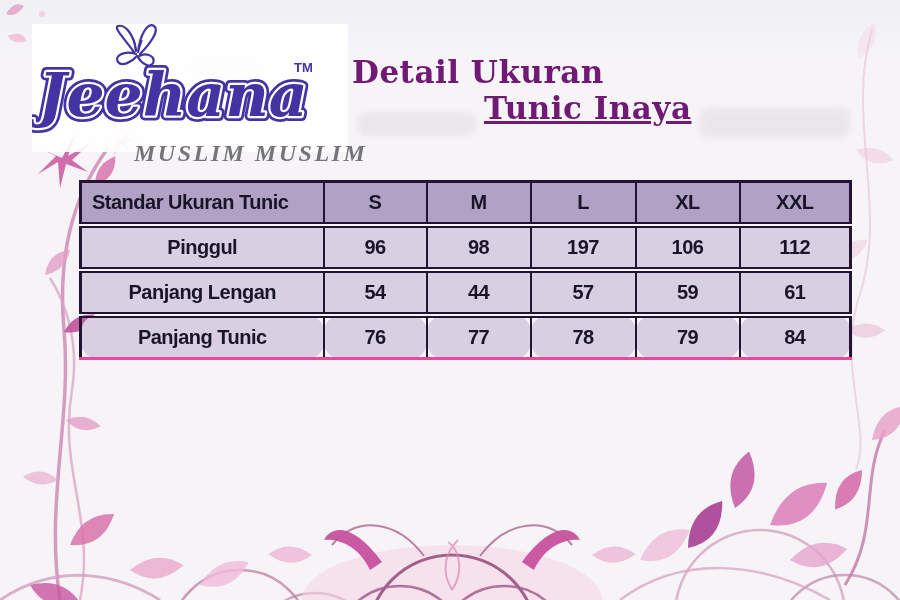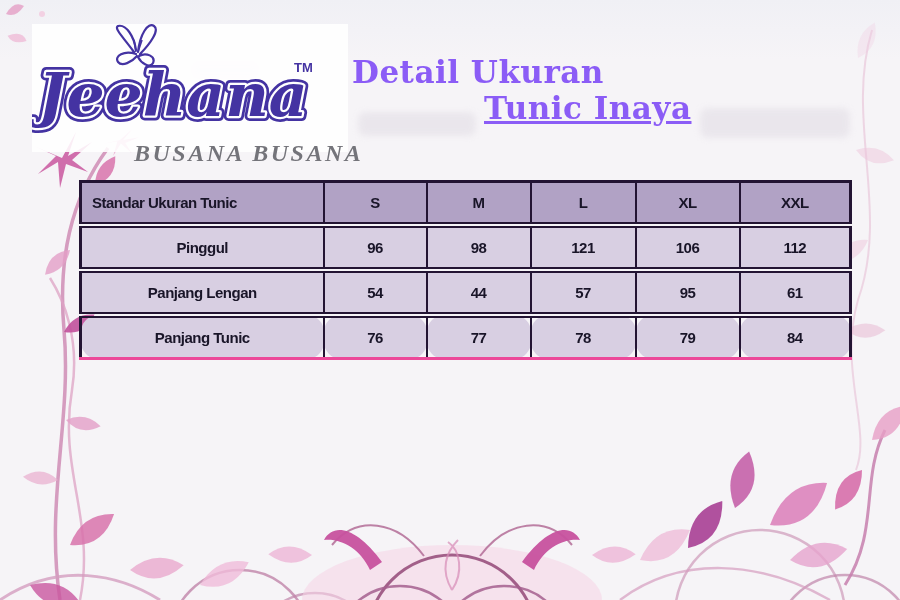--- a/index.html
+++ b/index.html
@@ -28,38 +28,38 @@
   }
   .tagline{
     position:absolute;left:102px;top:116px;
     font-family:"Liberation Serif",serif;font-style:italic;font-weight:bold;
     font-size:24px;letter-spacing:2.5px;color:#74747a;white-space:nowrap;
   }
   
   .title-line{
     position:absolute;
     font-family:"DejaVu Serif",serif;font-weight:bold;
-    font-size:31px;color:#8b5cf6;letter-spacing:0.5px;white-space:nowrap;
+    font-size:31px;color:#701a75;letter-spacing:0.5px;white-space:nowrap;
   }
   .title-line1{left:352px;top:54px;}
   .title-line2{left:484px;top:90px;text-decoration:underline;}
   
   .ghost{position:absolute;background:#dcd7e0;opacity:.45;border-radius:8px;filter:blur(3px);}
   
   table.size-table{
     position:absolute;left:79px;top:180px;width:770px;
     border-collapse:collapse;table-layout:fixed;
     border:3px solid #231433;
   }
   .size-table th,.size-table td{
     border-left:2px solid #231433;border-right:2px solid #231433;
     border-bottom:6px double #231433;
     height:39px;text-align:center;vertical-align:middle;
     font-family:"Liberation Sans",sans-serif;font-weight:bold;
-    font-size:15px;letter-spacing:-0.5px;color:#191528;
+    font-size:20px;letter-spacing:-0.5px;color:#191528;
     padding:0;overflow:hidden;white-space:nowrap;
   }
   .size-table th{background:#b1a2c5;}
   .size-table td{background:#d8cfe2;}
   .size-table th.row-head{ text-align:left;padding-left:10px;}
   .size-table tr.last-row td{border-bottom:3px solid #ec4899;border-radius:17px;}
 </style>
 </head>
 <body>
 
@@ -142,21 +142,21 @@
 
     <g transform="translate(82,2)">
       <path d="M20,26 C8,10 0,2 4,0 C12,-2 20,10 22,24 M24,26 C26,8 34,-4 40,0 C46,4 36,18 26,28 M22,28 C10,24 0,30 4,36 C8,41 18,36 23,30 M25,30 C32,26 42,30 39,37 C36,43 27,37 24,31" stroke="#4433a2" stroke-width="2.2" fill="none" stroke-linecap="round"></path>
       <path d="M22,26 L20,14 M24,26 L28,14" stroke="#4433a2" stroke-width="1.6" fill="none"></path>
     </g>
 
     <text x="6" y="92" class="logo-script" fill="#4433a2" stroke="#4433a2" stroke-width="10" stroke-linejoin="round">Jeehana</text>
     <text x="6" y="92" class="logo-script" fill="#4433a2" stroke="#ffffff" stroke-width="4.5" stroke-linejoin="round" style="paint-order:stroke;">Jeehana</text>
     <text x="262" y="48" class="logo-tm" fill="#4433a2">TM</text>
   </svg>
-  <div class="tagline">BUSANA BUSANA</div>
+  <div class="tagline">MUSLIM MUSLIM</div>
 </div>
 
 <div class="title-line title-line1">Detail Ukuran</div>
 <div class="title-line title-line2">Tunic Inaya</div>
 
 <table class="size-table">
   <colgroup>
     <col style="width:243px">
       <col style="width:103px">
       <col style="width:104px">
@@ -170,30 +170,30 @@
     <th>S</th>
     <th>M</th>
     <th>L</th>
     <th>XL</th>
     <th>XXL</th>
   </tr>
   <tr>
     <td>Pinggul</td>
     <td>96</td>
     <td>98</td>
-    <td>121</td>
+    <td>197</td>
     <td>106</td>
     <td>112</td>
   </tr>
   <tr>
     <td>Panjang Lengan</td>
     <td>54</td>
     <td>44</td>
     <td>57</td>
-    <td>95</td>
+    <td>59</td>
     <td>61</td>
   </tr>
   <tr class="last-row">
     <td>Panjang Tunic</td>
     <td>76</td>
     <td>77</td>
     <td>78</td>
     <td>79</td>
     <td>84</td>
   </tr>

